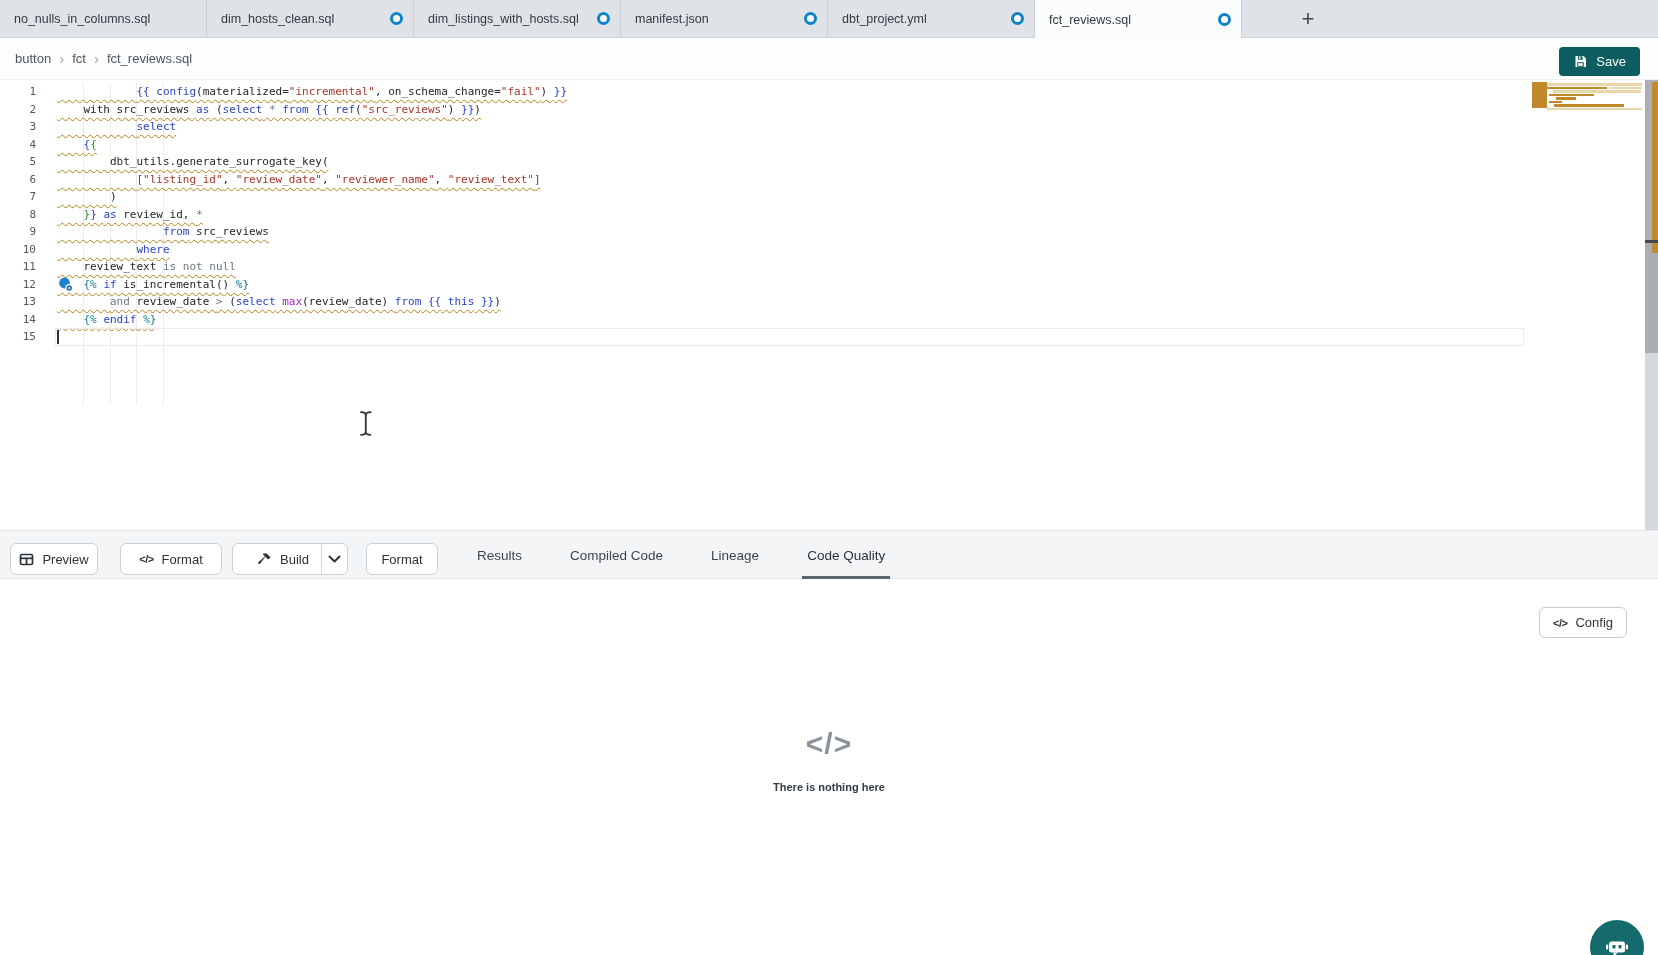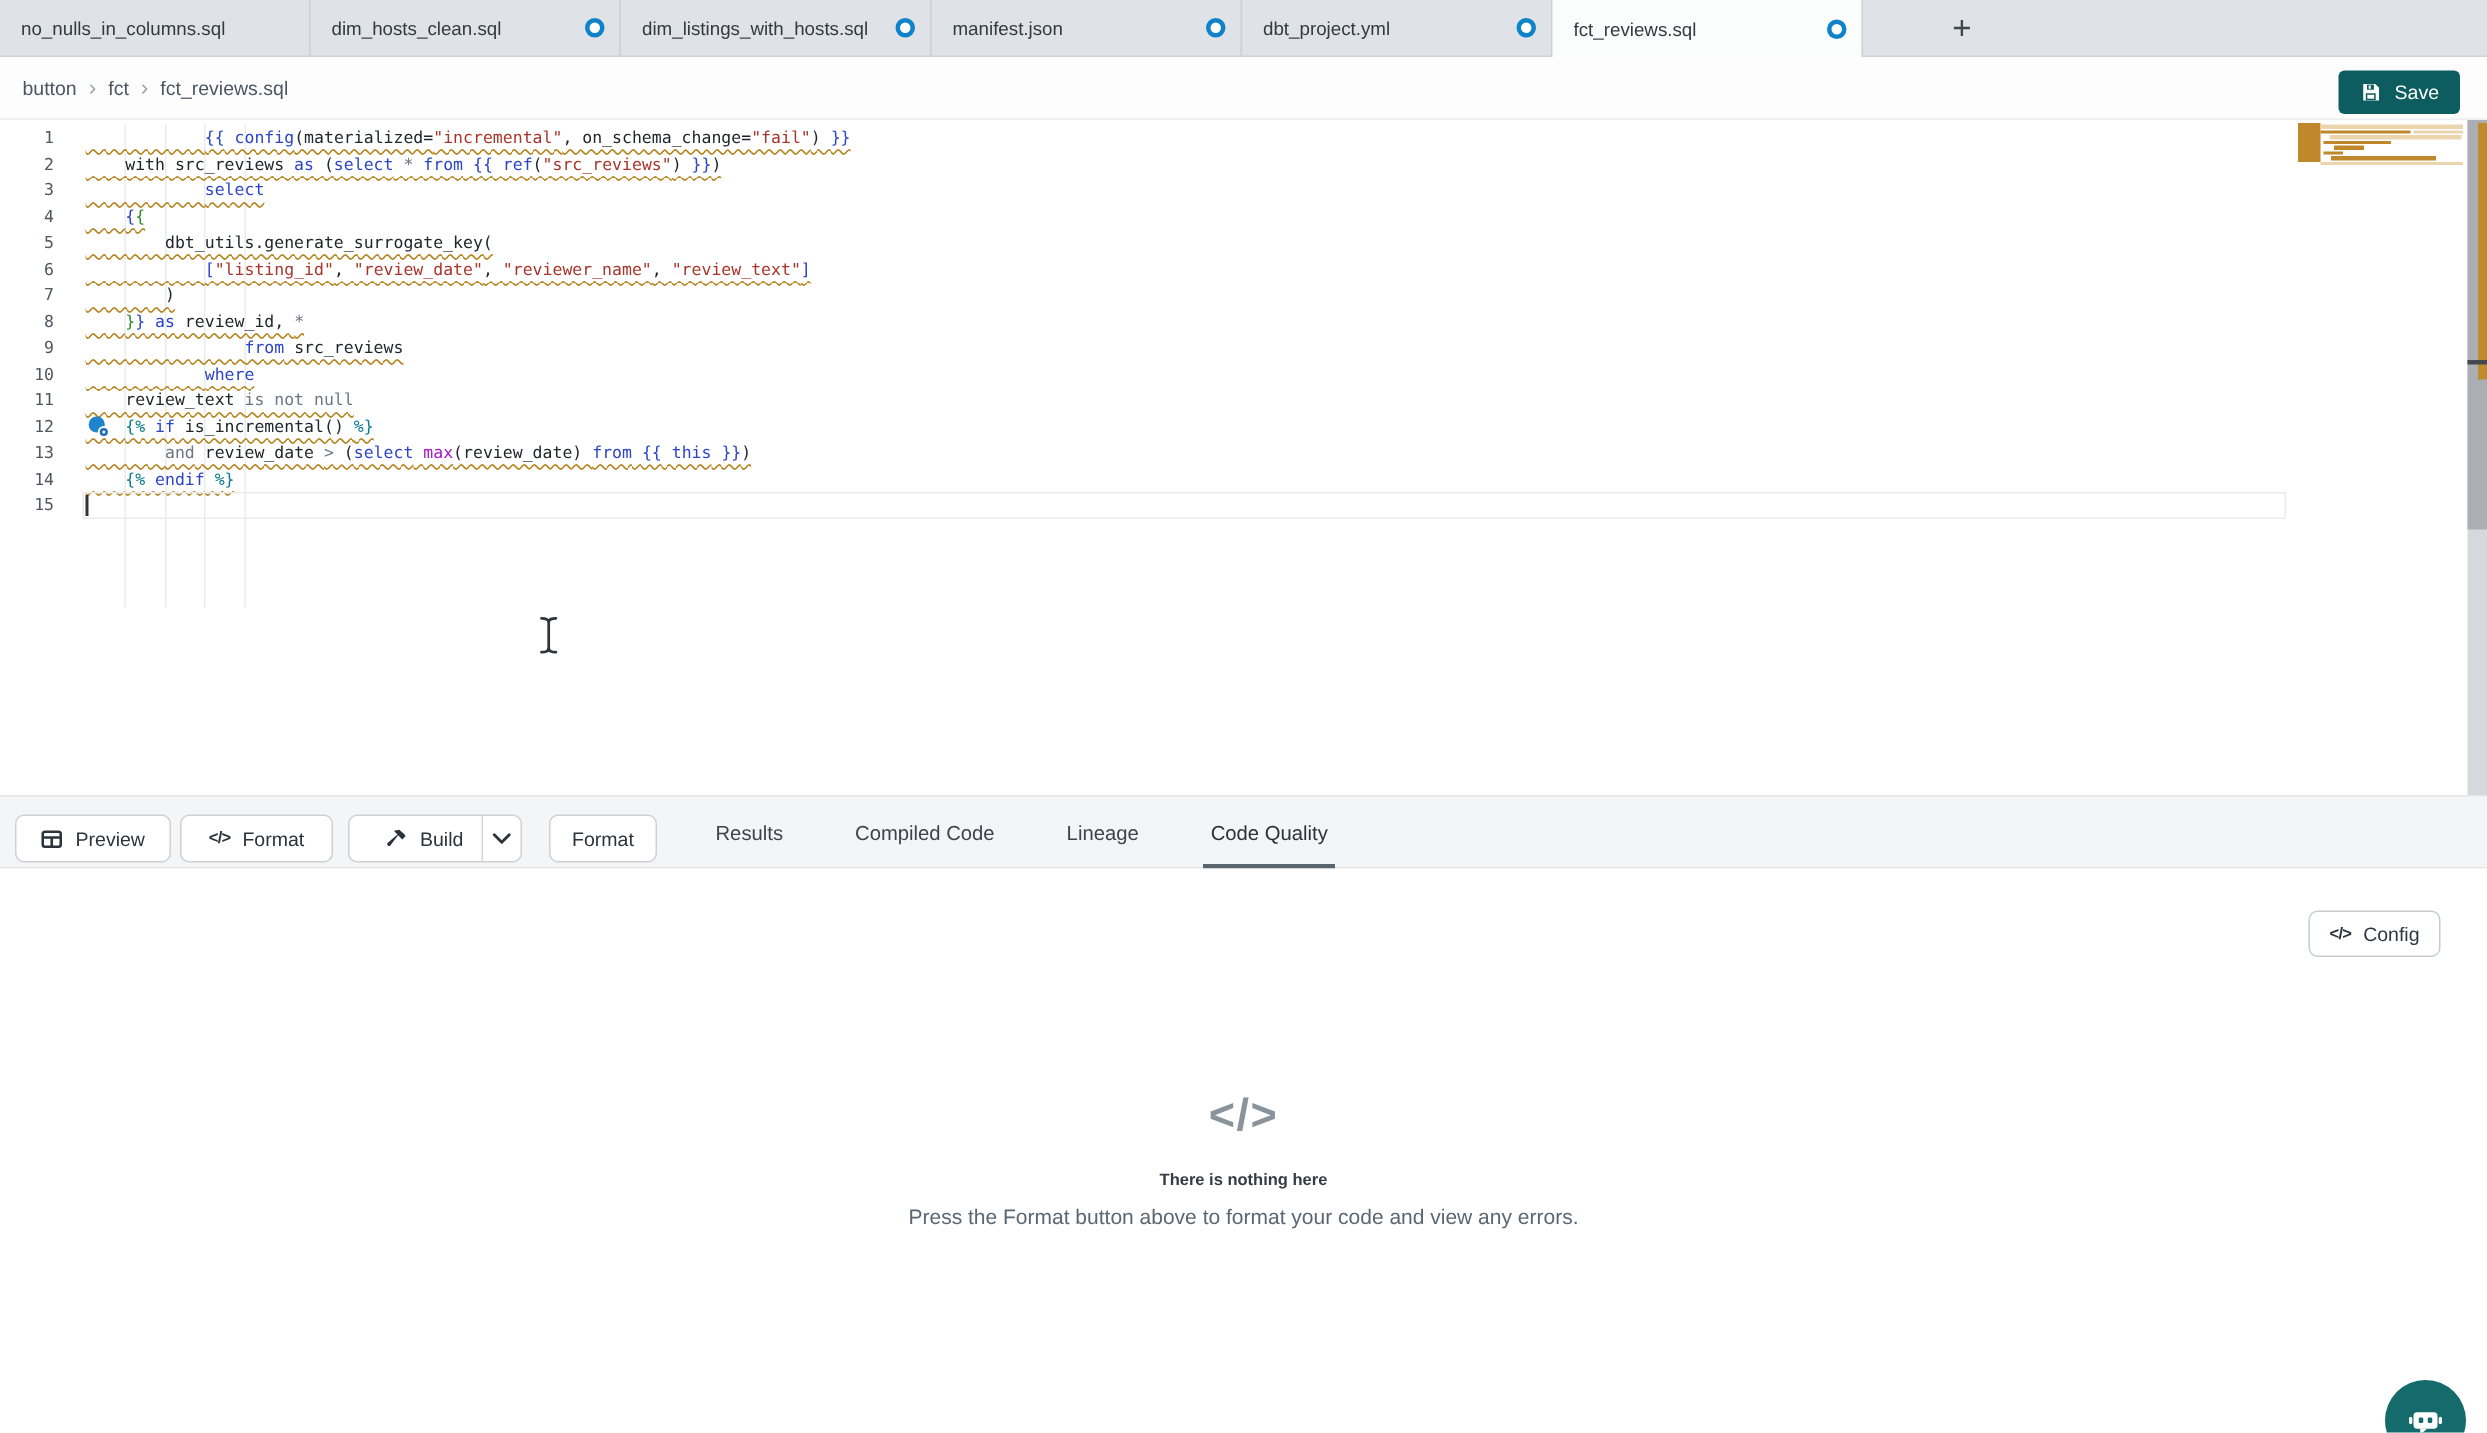--- a/index.html
+++ b/index.html
@@ -219,21 +219,21 @@
       <g stroke="#2f353b" stroke-width="1.8" fill="none" stroke-linecap="round">
         <path d="M3 2.2 C5.5 2.2 7.8 2.6 7.8 5 C7.8 2.6 10.1 2.2 12.6 2.2"></path>
         <path d="M7.8 4 V23"></path>
         <path d="M3 24.8 C5.5 24.8 7.8 24.4 7.8 22 C7.8 24.4 10.1 24.8 12.6 24.8"></path>
       </g>
     </svg>
   </div>
 </div>
 
 <div class="toolbar">
-  <button class="tbtn" style="left:10px;width:104px;">
+  <button class="tbtn" style="left:10px;width:88px;">
     <span style="display:flex;">
       <svg width="15" height="15" viewBox="0 0 15 15">
         <rect x="1.5" y="2.5" width="12" height="10" rx="1.5" fill="none" stroke="#2b333b" stroke-width="1.7"></rect>
         <line x1="1.5" y1="6.3" x2="13.5" y2="6.3" stroke="#2b333b" stroke-width="1.7"></line>
         <line x1="7.5" y1="6.3" x2="7.5" y2="12.5" stroke="#2b333b" stroke-width="1.7"></line>
       </svg>
     </span>
     <span>Preview</span>
   </button>
 
@@ -274,21 +274,20 @@
 
 <div class="panel">
   <button class="config-btn">
     <span class="code-glyph" style="font-size:11px;">&lt;/&gt;</span>
     <span>Config</span>
   </button>
 
   <div class="empty">
     <div class="empty-icon">&lt;/&gt;</div>
     <div class="empty-title">There is nothing here</div>
-    <div class="empty-sub">Press the Format button above to format your code and view any errors.</div>
   </div>
 
   <div class="fab">
     <span style="display:flex;">
       <svg width="26" height="26" viewBox="0 0 26 26">
         <rect x="5" y="7.5" width="16" height="11" rx="2.5" fill="#ffffff"></rect>
         <rect x="2" y="10.5" width="2.2" height="5" rx="1.1" fill="#ffffff"></rect>
         <rect x="21.8" y="10.5" width="2.2" height="5" rx="1.1" fill="#ffffff"></rect>
         <rect x="8.5" y="11" width="3" height="3.6" rx="0.8" fill="#156a6c"></rect>
         <rect x="14.5" y="11" width="3" height="3.6" rx="0.8" fill="#156a6c"></rect>

